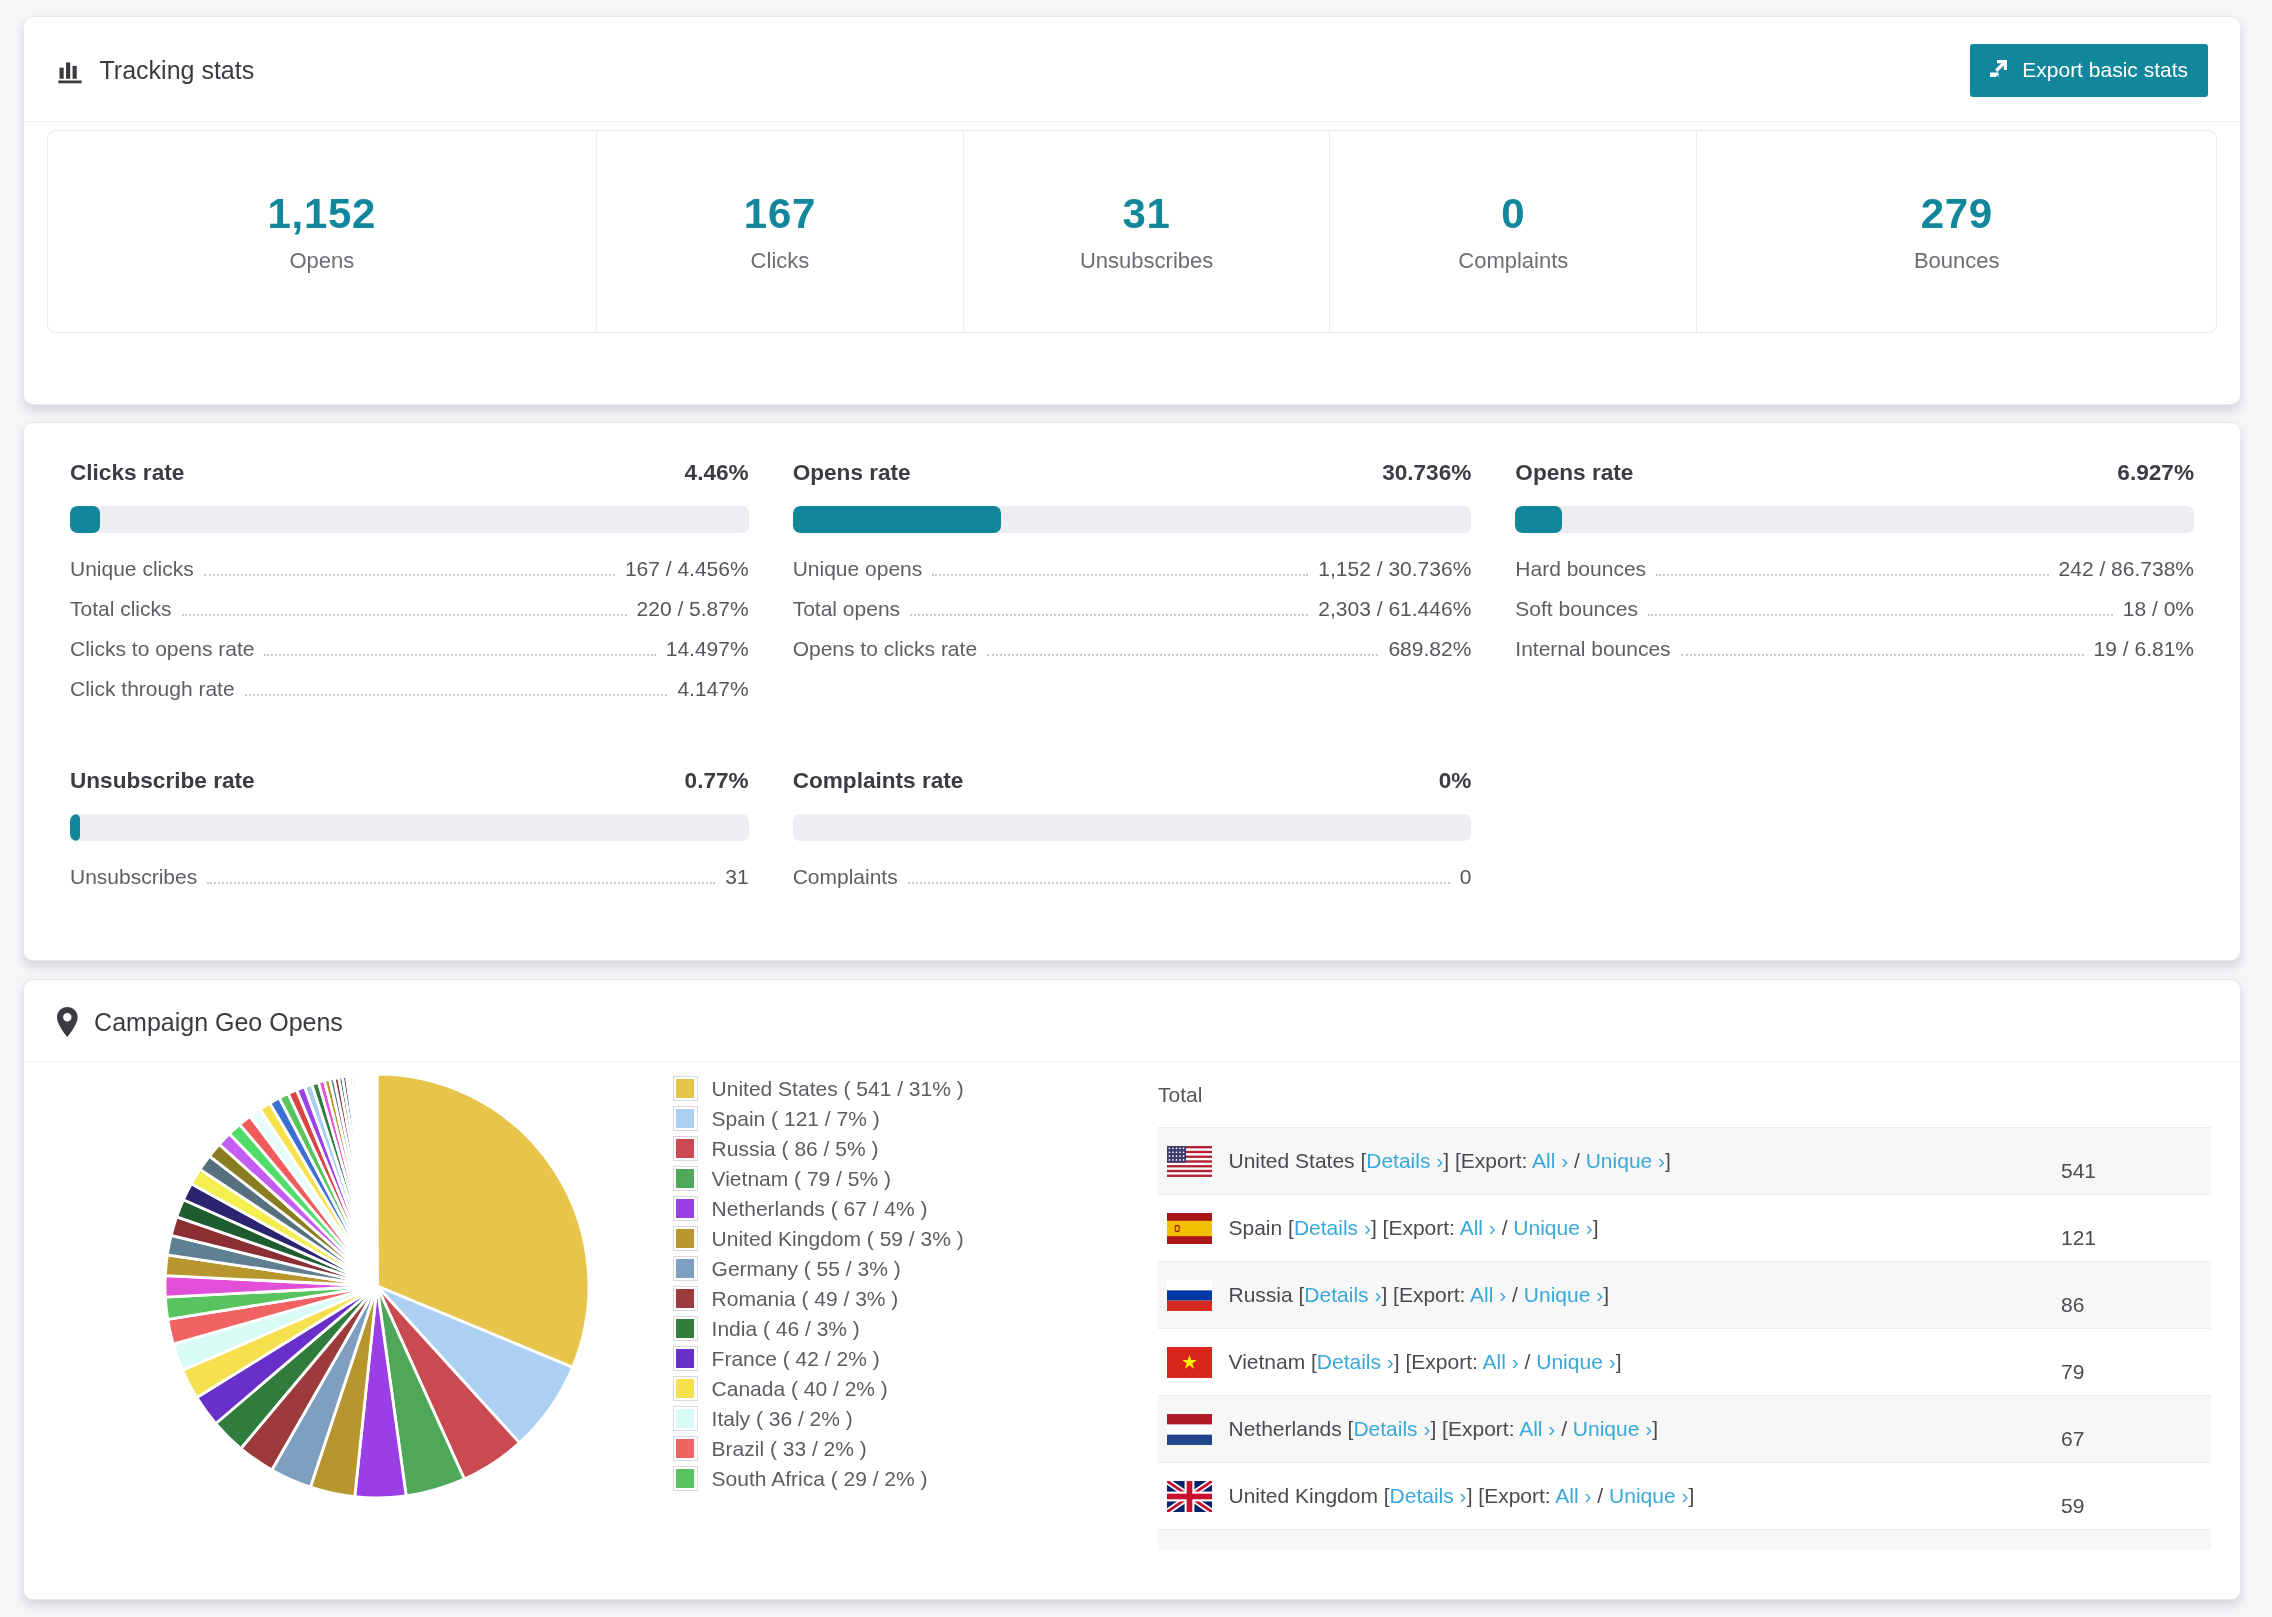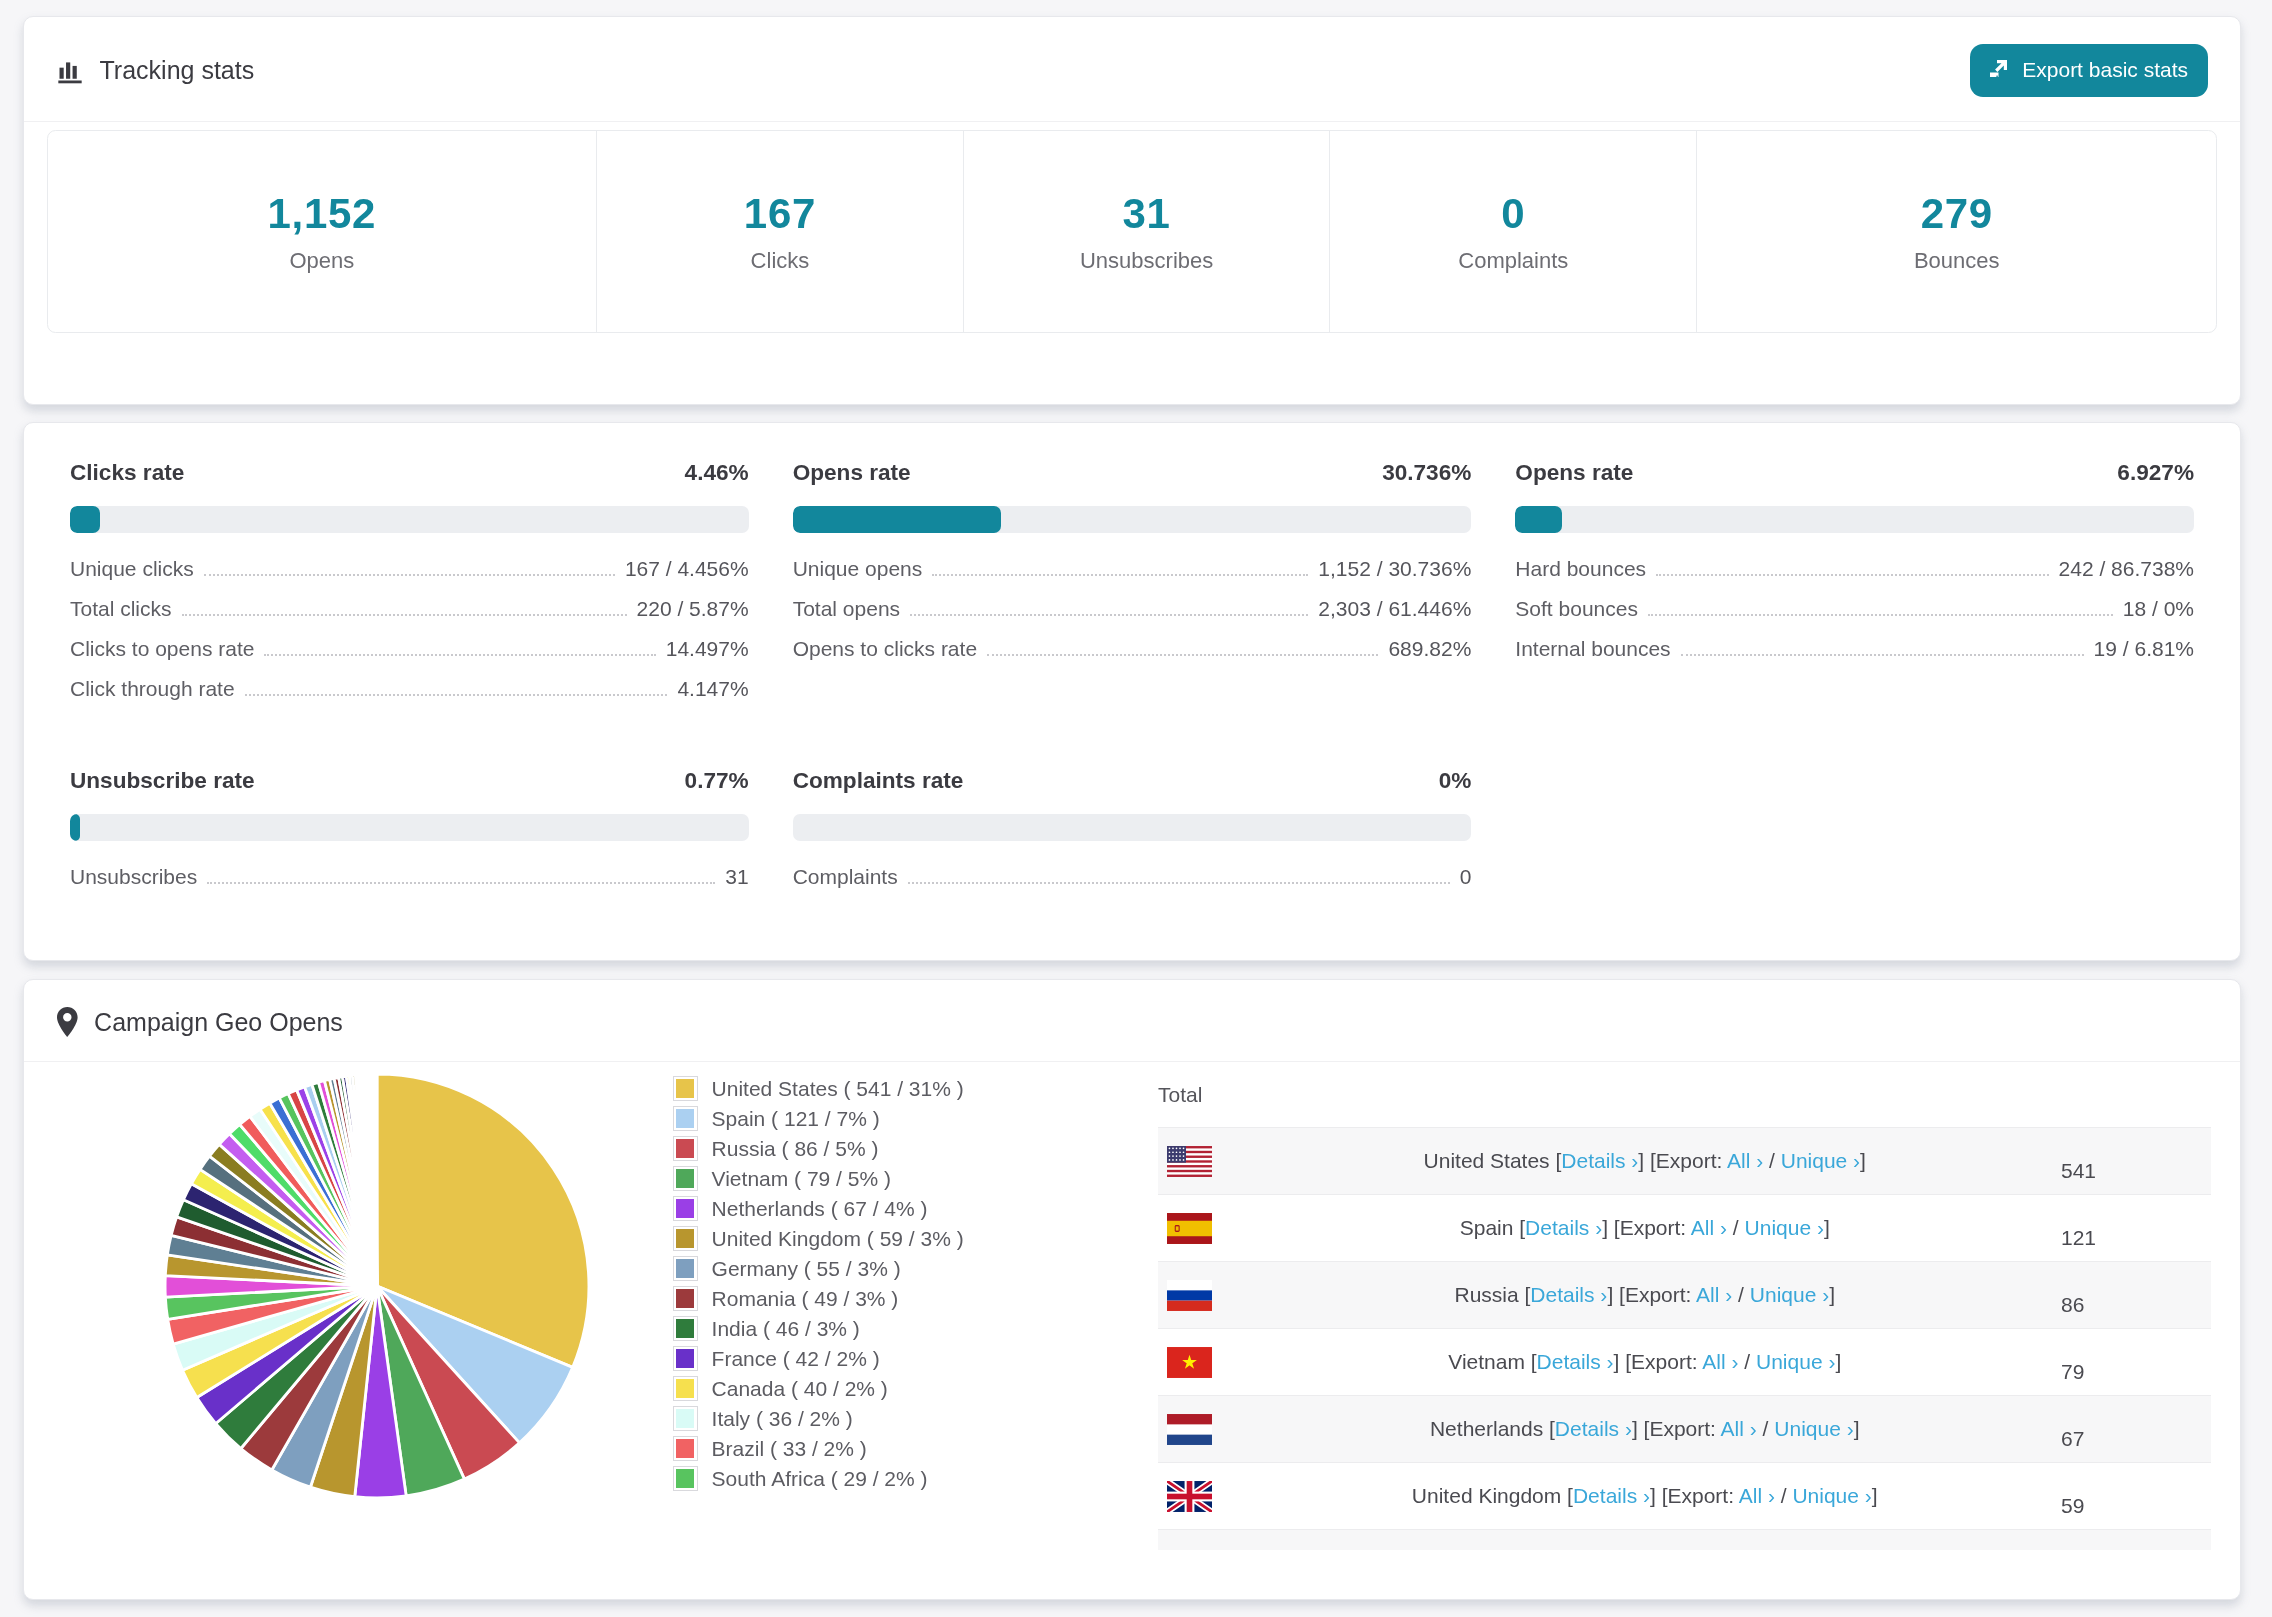--- a/index.html
+++ b/index.html
@@ -19,21 +19,21 @@
   .card-header{
     display:flex;align-items:center;justify-content:space-between;
     padding:27px 32px 24px 32px;border-bottom:1.4px solid #f0f0f2;
   }
   .card-title{display:flex;align-items:center;gap:15.5px;font-size:25px;color:#3b3b41;}
   .card-title svg{display:block;}
   
   .btn-export{
     display:flex;align-items:center;gap:11.3px;border:none;cursor:pointer;
     background:var(--teal);color:#fff;font-size:21px;
-    font-family:inherit;padding:12px 20px 12px 17px;border-radius:13px;
+    font-family:inherit;padding:12px 20px 12px 17px;border-radius:3px;
   }
   
   .summary-row{
     display:flex;margin:8.5px 22.6px 0 22.6px;height:201px;
     border:1.4px solid #e9ebee;border-radius:8.5px;overflow:hidden;background:#fff;justify-content:center;
   }
   .summary-box{
     display:flex;flex-direction:column;align-items:center;justify-content:center;
     border-right:1.4px solid #e9ebee;
   }
@@ -71,21 +71,21 @@
   .t-header{display:flex;align-items:center;height:65px;font-size:21px;color:#55555b;}
   .t-header .th-country{margin-left:92px;flex:1;}
   .t-header .th-total{width:150px;}
   .t-row{
     display:flex;align-items:center;height:66px;border-top:1.4px solid #ececee;
     font-size:21px;color:#4a4a50;
   }
   .t-row.odd{background:#f7f7f8;}
   .t-flag{width:45px;height:31px;margin:0 17px 0 8.5px;flex:0 0 auto;}
   .t-flag svg{display:block;}
-  .t-country-cell{flex:1;white-space:nowrap;text-align:center;}
+  .t-country-cell{flex:1;white-space:nowrap;}
   .t-total{width:150px;margin-top:20px;}
   a.tlink{color:#3aa7d9;text-decoration:none;cursor:pointer;}
   .gap{height:17px;}
   .gap2{height:18.4px;}
   .top-gap{height:15.5px;}
 </style>
 </head>
 <body>
 
 <div class="page">

